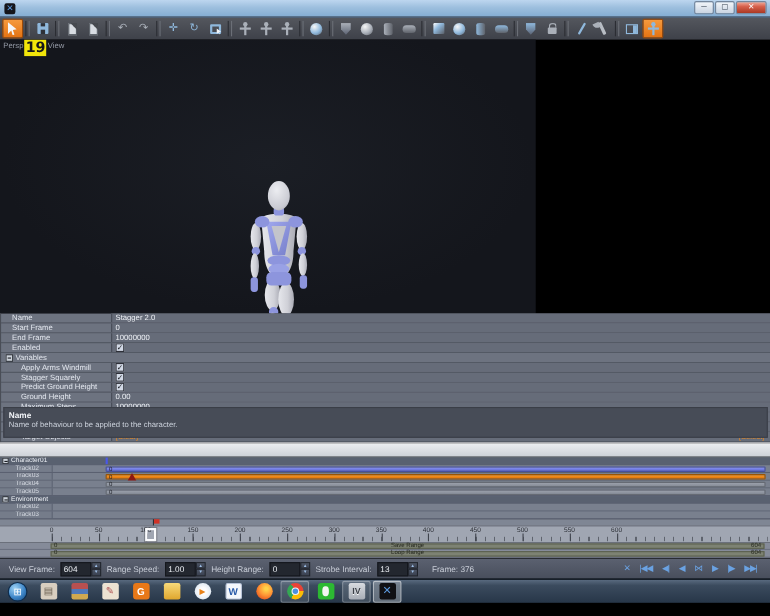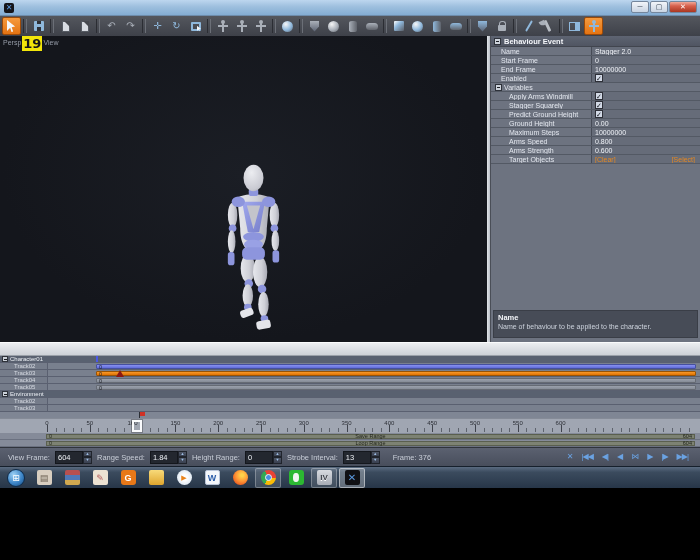--- a/index.html
+++ b/index.html
@@ -50,21 +50,21 @@
   .sh-lock::before{content:"";position:absolute;top:-4px;left:1px;width:5px;height:5px;border:1.5px solid var(--c);border-bottom:none;border-radius:3px 3px 0 0;}
   .sh-pen{width:2px;height:12px;background:var(--c);border-radius:1px;transform:rotate(30deg);}
   .sh-axe{width:2.5px;height:12px;background:#b8bdc4;border-radius:1px;transform:rotate(-25deg);position:relative;}
   .sh-axe::after{content:"";position:absolute;top:-1px;left:-5px;width:6px;height:5px;background:var(--c);border-radius:0 0 0 80%;}
   .sh-layout{width:11px;height:9px;border:1px solid var(--c);background:linear-gradient(90deg,transparent 60%,var(--c) 60%);}
   .sh-figure{width:10px;height:12px;position:relative;background:linear-gradient(var(--c),var(--c)) 50% 3px/2px 9px no-repeat;}
   .sh-figure::before{content:"";position:absolute;top:0;left:3px;width:4px;height:4px;border-radius:50%;background:var(--c);}
   .sh-figure::after{content:"";position:absolute;top:5px;left:0;width:10px;height:2px;background:var(--c);}
 
   
-  .main{height:306px;display:flex;}
+  .main{height:366px;display:flex;flex-direction:column;}
   .viewport{width:487px;height:100%;background:radial-gradient(ellipse at 50% 45%,#1b1e25 0%,#14161c 70%);position:relative;overflow:hidden;}
   .vplabel{position:absolute;top:3px;left:3px;display:flex;align-items:flex-start;font-size:7px;color:#969ca8;}
   .fps{background:#f2e50a;color:#15161a;font-family:"DejaVu Sans",sans-serif;font-weight:bold;font-size:13px;line-height:15px;padding:0 1px;margin:-3px 1px 0 1px;}
   .charsvg{position:absolute;left:206px;top:122px;width:95px;height:190px;}
   .vsplit{width:3px;background:linear-gradient(90deg,#e2e5e9,#b9bec6);}
   .rightpanel{flex:1;background:#6d7380;border-left:1px solid #4a4e57;position:relative;font-size:7px;}
   .phead{height:11px;background:linear-gradient(#5e6472,#50556?,#505562);background:linear-gradient(#5e6472,#505562);
     display:flex;align-items:center;gap:3px;padding-left:3px;color:#f4f6fa;font-weight:bold;font-size:7.5px;border-bottom:1px solid #41454e;}
   .pbox,.gbox{display:inline-block;width:7px;height:7px;background:#ccd2da;border:1px solid #2e323a;position:relative;flex:0 0 auto;}
   .pbox::after,.gbox::after{content:"";position:absolute;left:1px;top:2px;width:3px;height:1px;background:#1c1e24;}
@@ -394,24 +394,20 @@
         <ellipse cx="60.5" cy="154" rx="5.5" ry="13" fill="url(#gBody)"></ellipse>
         <ellipse cx="61.5" cy="169" rx="4" ry="3.5" fill="#8d95dd"></ellipse>
         <rect x="53" y="171" width="15" height="9" rx="3" fill="#e4e5ea" transform="rotate(-10 60 175)"></rect>
       </svg>
 
     </div>
 
     <div class="vsplit"></div>
 
     <div class="rightpanel">
-      <div class="phead">
-        <span class="pbox" style="display:inline-block"></span>
-        <span>Behaviour Event</span>
-      </div>
       <div>
 
           <div class="prow">
             <span class="plabel">
 
               <span>Name</span>
             </span>
             <span class="pval">
               <span>Stagger 2.0</span>
 
@@ -734,21 +730,21 @@
     <span class="clabel">View Frame:</span>
     <span class="spin">
       <span class="spinval">604</span>
       <span class="spinbtns">
           <span class="sb">▲</span>
           <span class="sb">▼</span>
         </span>
     </span>
     <span class="clabel">Range Speed:</span>
     <span class="spin">
-      <span class="spinval">1.84</span>
+      <span class="spinval">1.00</span>
       <span class="spinbtns">
           <span class="sb">▲</span>
           <span class="sb">▼</span>
         </span>
     </span>
     <span class="clabel">Height Range:</span>
     <span class="spin">
       <span class="spinval">0</span>
       <span class="spinbtns">
           <span class="sb">▲</span>

